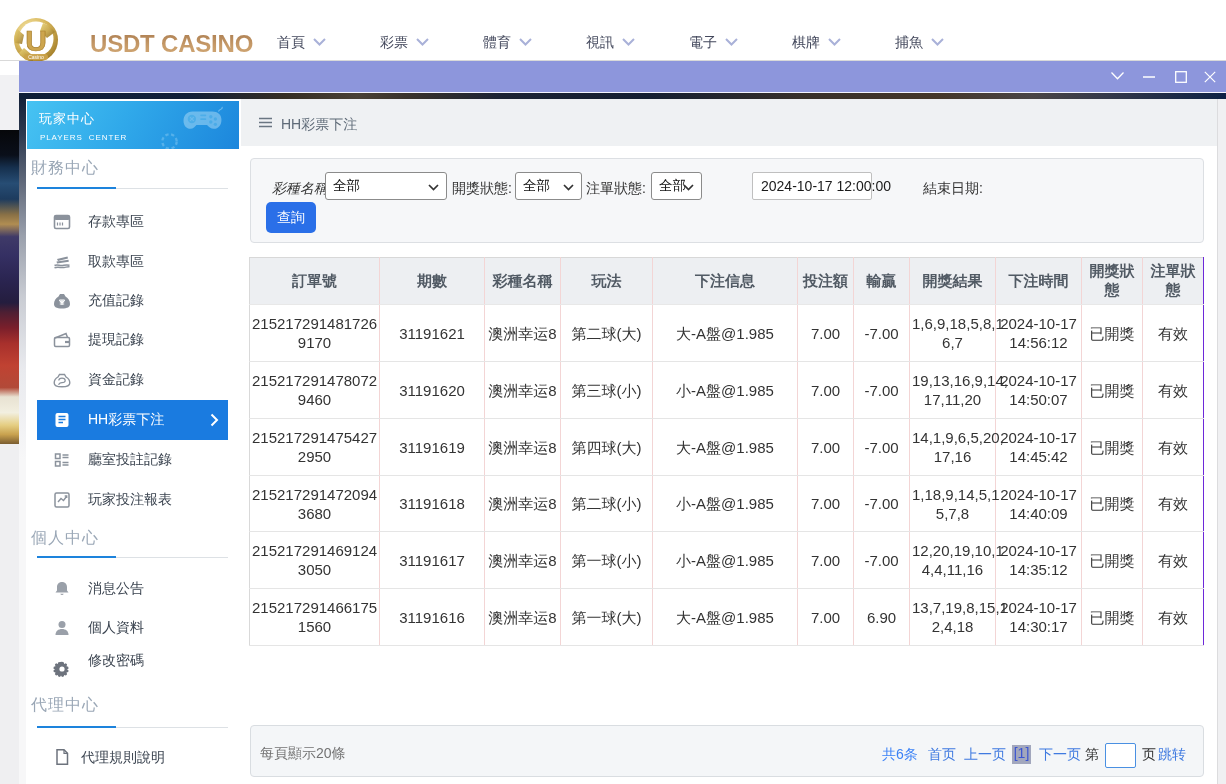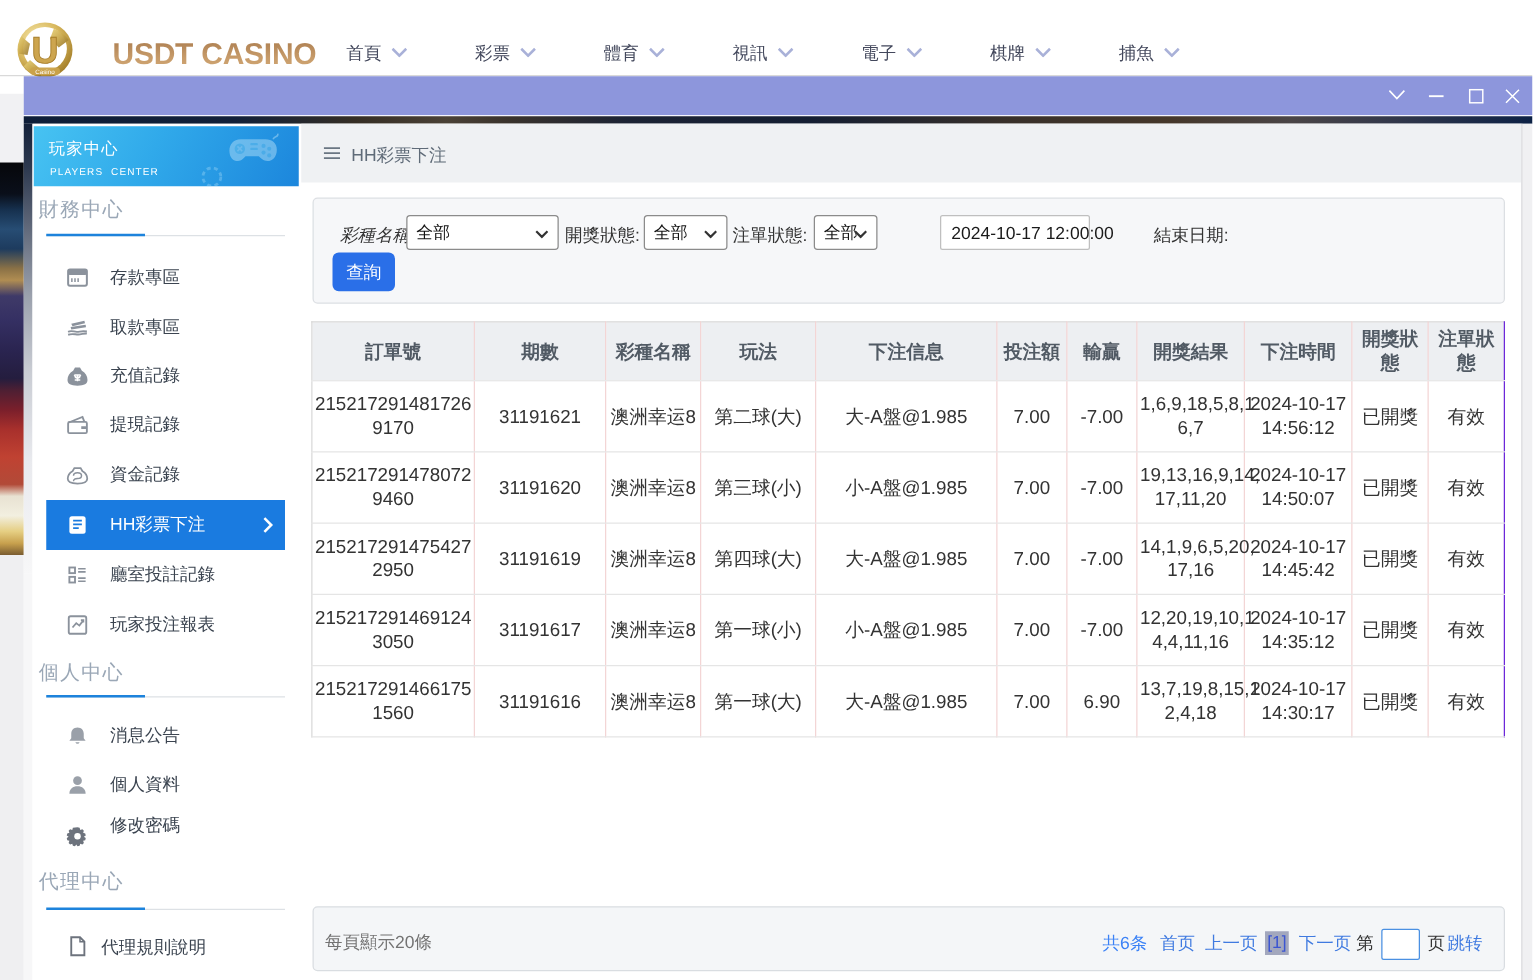--- a/index.html
+++ b/index.html
@@ -396,20 +396,33 @@
           <td>澳洲幸运8</td>
           <td>第四球(大)</td>
           <td>大-A盤@1.985</td>
           <td>7.00</td>
           <td>-7.00</td>
           <td>14,1,9,6,5,20,<br>17,16</td>
           <td>2024-10-17<br>14:45:42</td>
           <td>已開獎</td>
           <td>有效</td>
         </tr>
+    <tr class="dr" style="height:56px;">
+          <td>215217291472094<br>3680</td>
+          <td>31191618</td>
+          <td>澳洲幸运8</td>
+          <td>第二球(小)</td>
+          <td>小-A盤@1.985</td>
+          <td>7.00</td>
+          <td>-7.00</td>
+          <td>1,18,9,14,5,1<br>5,7,8</td>
+          <td>2024-10-17<br>14:40:09</td>
+          <td>已開獎</td>
+          <td>有效</td>
+        </tr>
     <tr class="dr">
           <td>215217291469124<br>3050</td>
           <td>31191617</td>
           <td>澳洲幸运8</td>
           <td>第一球(小)</td>
           <td>小-A盤@1.985</td>
           <td>7.00</td>
           <td>-7.00</td>
           <td>12,20,19,10,1<br>4,4,11,16</td>
           <td>2024-10-17<br>14:35:12</td>

